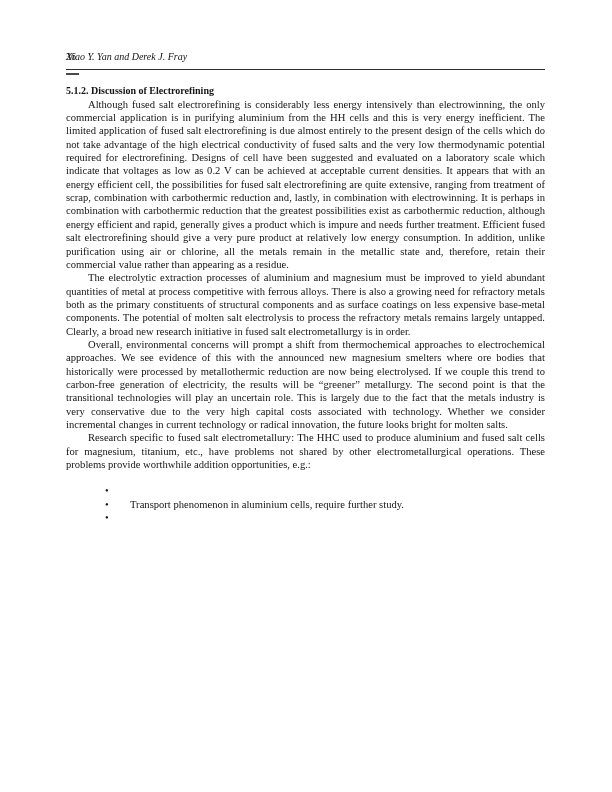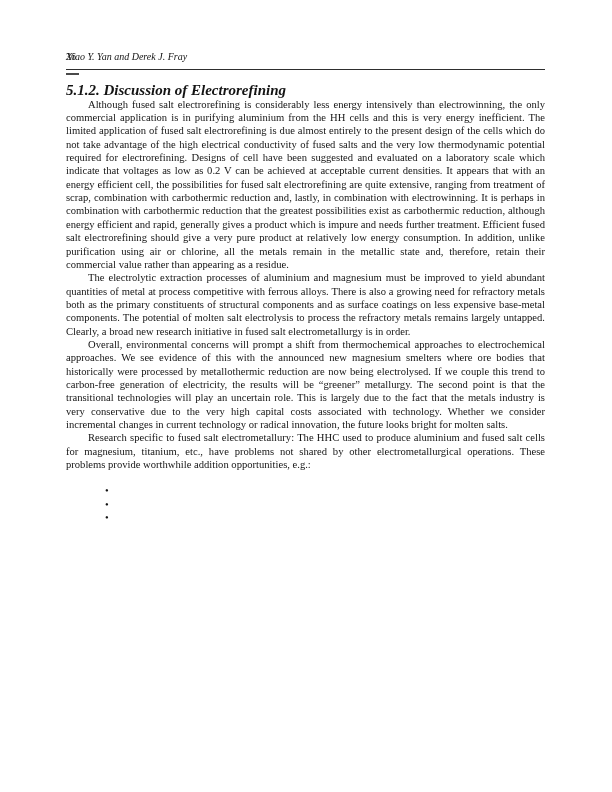--- a/index.html
+++ b/index.html
@@ -50,24 +50,23 @@
     margin-top: 9px;
     font-size: 10.6px;
     line-height: 13.35px;
   }
   p.para {
     text-align: justify;
     text-justify: inter-word;
   }
   p.para.indent { text-indent: 22px; }
   h3.section-heading {
-    font-size: 15px;
+    font-size: 10px;
     line-height: 13.35px;
     font-weight: bold;
-    font-style: italic;
   }
   .bullet-list {
     margin-top: 13px;
   }
   .bullet-item {
     display: flex;
     padding-left: 39px;
   }
   .bullet-marker {
     flex: 0 0 25px;
@@ -100,20 +99,21 @@
       <p class="para indent">The electrolytic extraction processes of aluminium and magnesium must be improved to yield abundant quantities of metal at process competitive with ferrous alloys. There is also a growing need for refractory metals both as the primary constituents of structural components and as surface coatings on less expensive base-metal components. The potential of molten salt electrolysis to process the refractory metals remains largely untapped. Clearly, a broad new research initiative in fused salt electrometallurgy is in order.</p>
       <p class="para indent">Overall, environmental concerns will prompt a shift from thermochemical approaches to electrochemical approaches. We see evidence of this with the announced new magnesium smelters where ore bodies that historically were processed by metallothermic reduction are now being electrolysed. If we couple this trend to carbon-free generation of electricity, the results will be “greener” metallurgy. The second point is that the transitional technologies will play an uncertain role. This is largely due to the fact that the metals industry is very conservative due to the very high capital costs associated with technology. Whether we consider incremental changes in current technology or radical innovation, the future looks bright for molten salts.</p>
       <p class="para indent">Research specific to fused salt electrometallury: The HHC used to produce aluminium and fused salt cells for magnesium, titanium, etc., have problems not shared by other electrometallurgical operations. These problems provide worthwhile addition opportunities, e.g.:</p>
 
       <div class="bullet-list">
         <div class="bullet-item">
           <span class="bullet-marker">•</span>
         </div>
         <div class="bullet-item">
           <span class="bullet-marker">•</span>
+          <span class="bullet-text">Transport phenomenon in aluminium cells, require further study.</span>
         </div>
         <div class="bullet-item">
           <span class="bullet-marker">•</span>
         </div>
       </div>
     </div>
 
   </div>
 </div>
 

